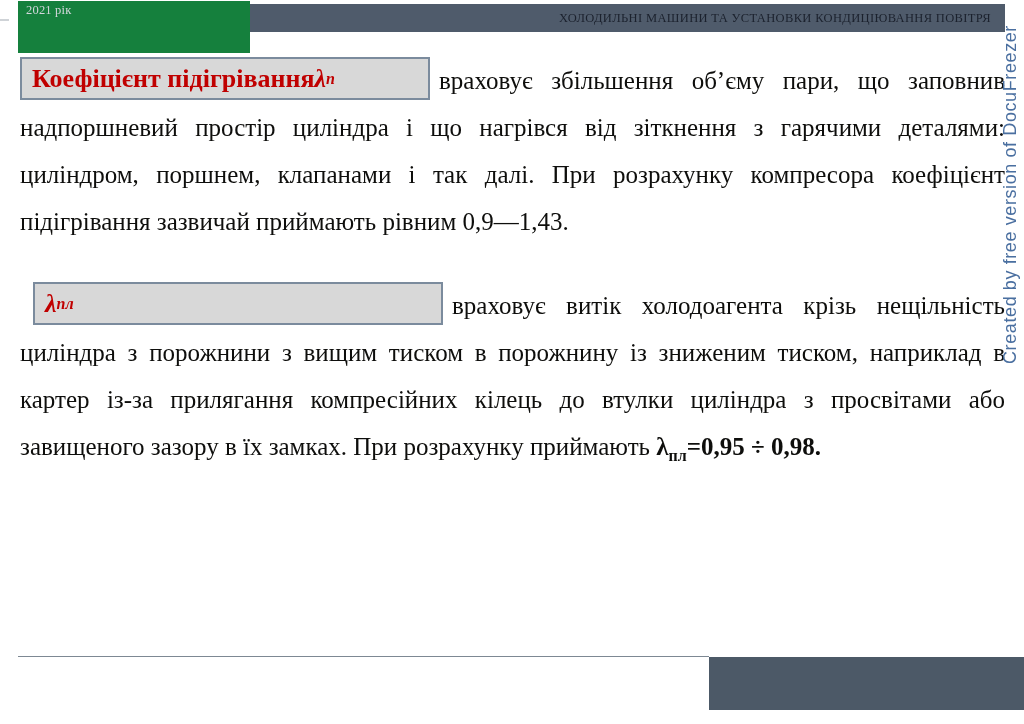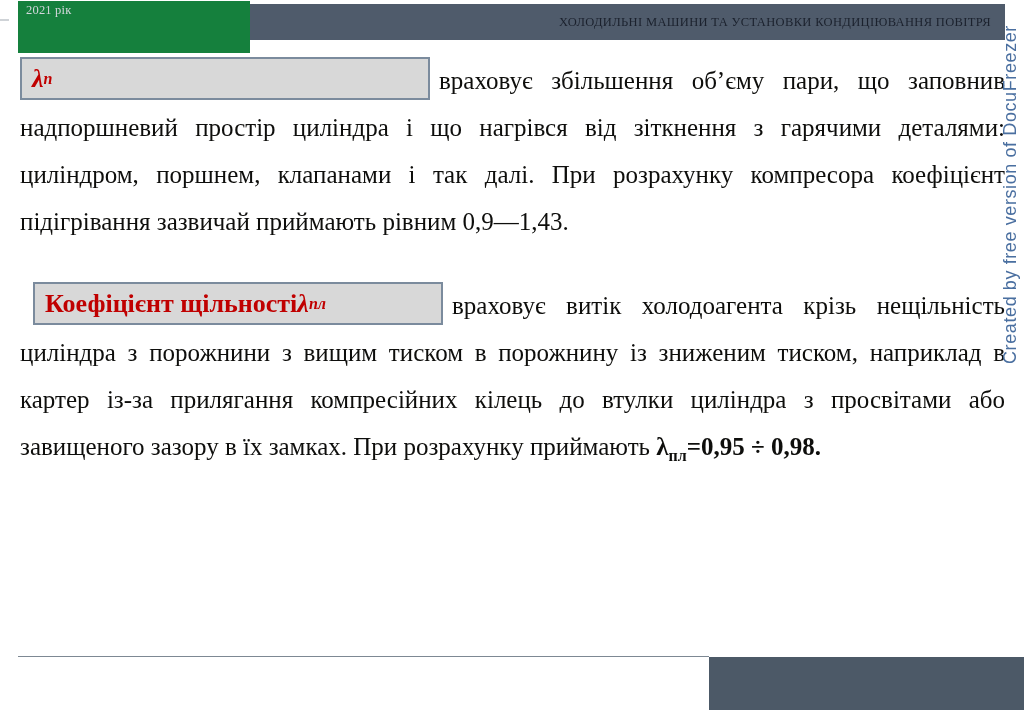--- a/index.html
+++ b/index.html
@@ -12,21 +12,21 @@
   
   .year-box {
     position:absolute; left:18px; top:1px; width:232px; height:52px;
     background:#15803d;
   }
   .year-label {
     position:absolute; left:8px; top:2px;
     font-size:12.5px; color:#d3d7dc; letter-spacing:0.2px;
   }
   .title-bar {
-    position:absolute; left:250px; top:4px; width:755px; height:36px;
+    position:absolute; left:250px; top:4px; width:755px; height:28px;
     background:#4f5b6b;
     display:flex; align-items:center; justify-content:flex-end;
     box-sizing:border-box; padding-right:14px;
   }
   .header-title {
     font-size:12.5px; color:#1b212d; letter-spacing:0.35px; white-space:nowrap;
   }
   .left-tick {
     position:absolute; left:0; top:19px; width:9px; height:2px; background:#cfd3d7;
   }
@@ -86,28 +86,28 @@
   <div class="title-bar">
     <span class="header-title">ХОЛОДИЛЬНІ МАШИНИ ТА УСТАНОВКИ КОНДИЦІЮВАННЯ ПОВІТРЯ</span>
   </div>
 
   <div class="watermark">Created by free version of DocuFreezer</div>
 
   <div class="content">
 
     <div class="para">
       <div class="label-box">
+          <span>Коефіцієнт підігрівання </span>
           <span class="sym">λ</span>
           <sub>п</sub>
         </div><span>враховує збільшення об’єму пари, що заповнив надпоршневий простір циліндра і що нагрівся від зіткнення з гарячими деталями: циліндром, поршнем, клапанами і так далі. При розрахунку компресора коефіцієнт підігрівання зазвичай приймають рівним 0,9—1,43.</span>
     </div>
 
     <div class="para second">
       <div class="label-box offset">
-          <span>Коефіцієнт щільності </span>
           <span class="sym">λ</span>
           <sub>пл</sub>
         </div><span>враховує витік холодоагента крізь нещільність циліндра з порожнини з вищим тиском в порожнину із зниженим тиском, наприклад в картер із-за прилягання компресійних кілець до втулки циліндра з просвітами або завищеного зазору в їх замках. При розрахунку приймають </span><span class="formula"><span class="sym">λ</span><sub>пл</sub><span>=0,95 ÷ 0,98.</span></span>
     </div>
 
   </div>
 
   <div class="footer-line"></div>
   <div class="footer-box"></div>
 

